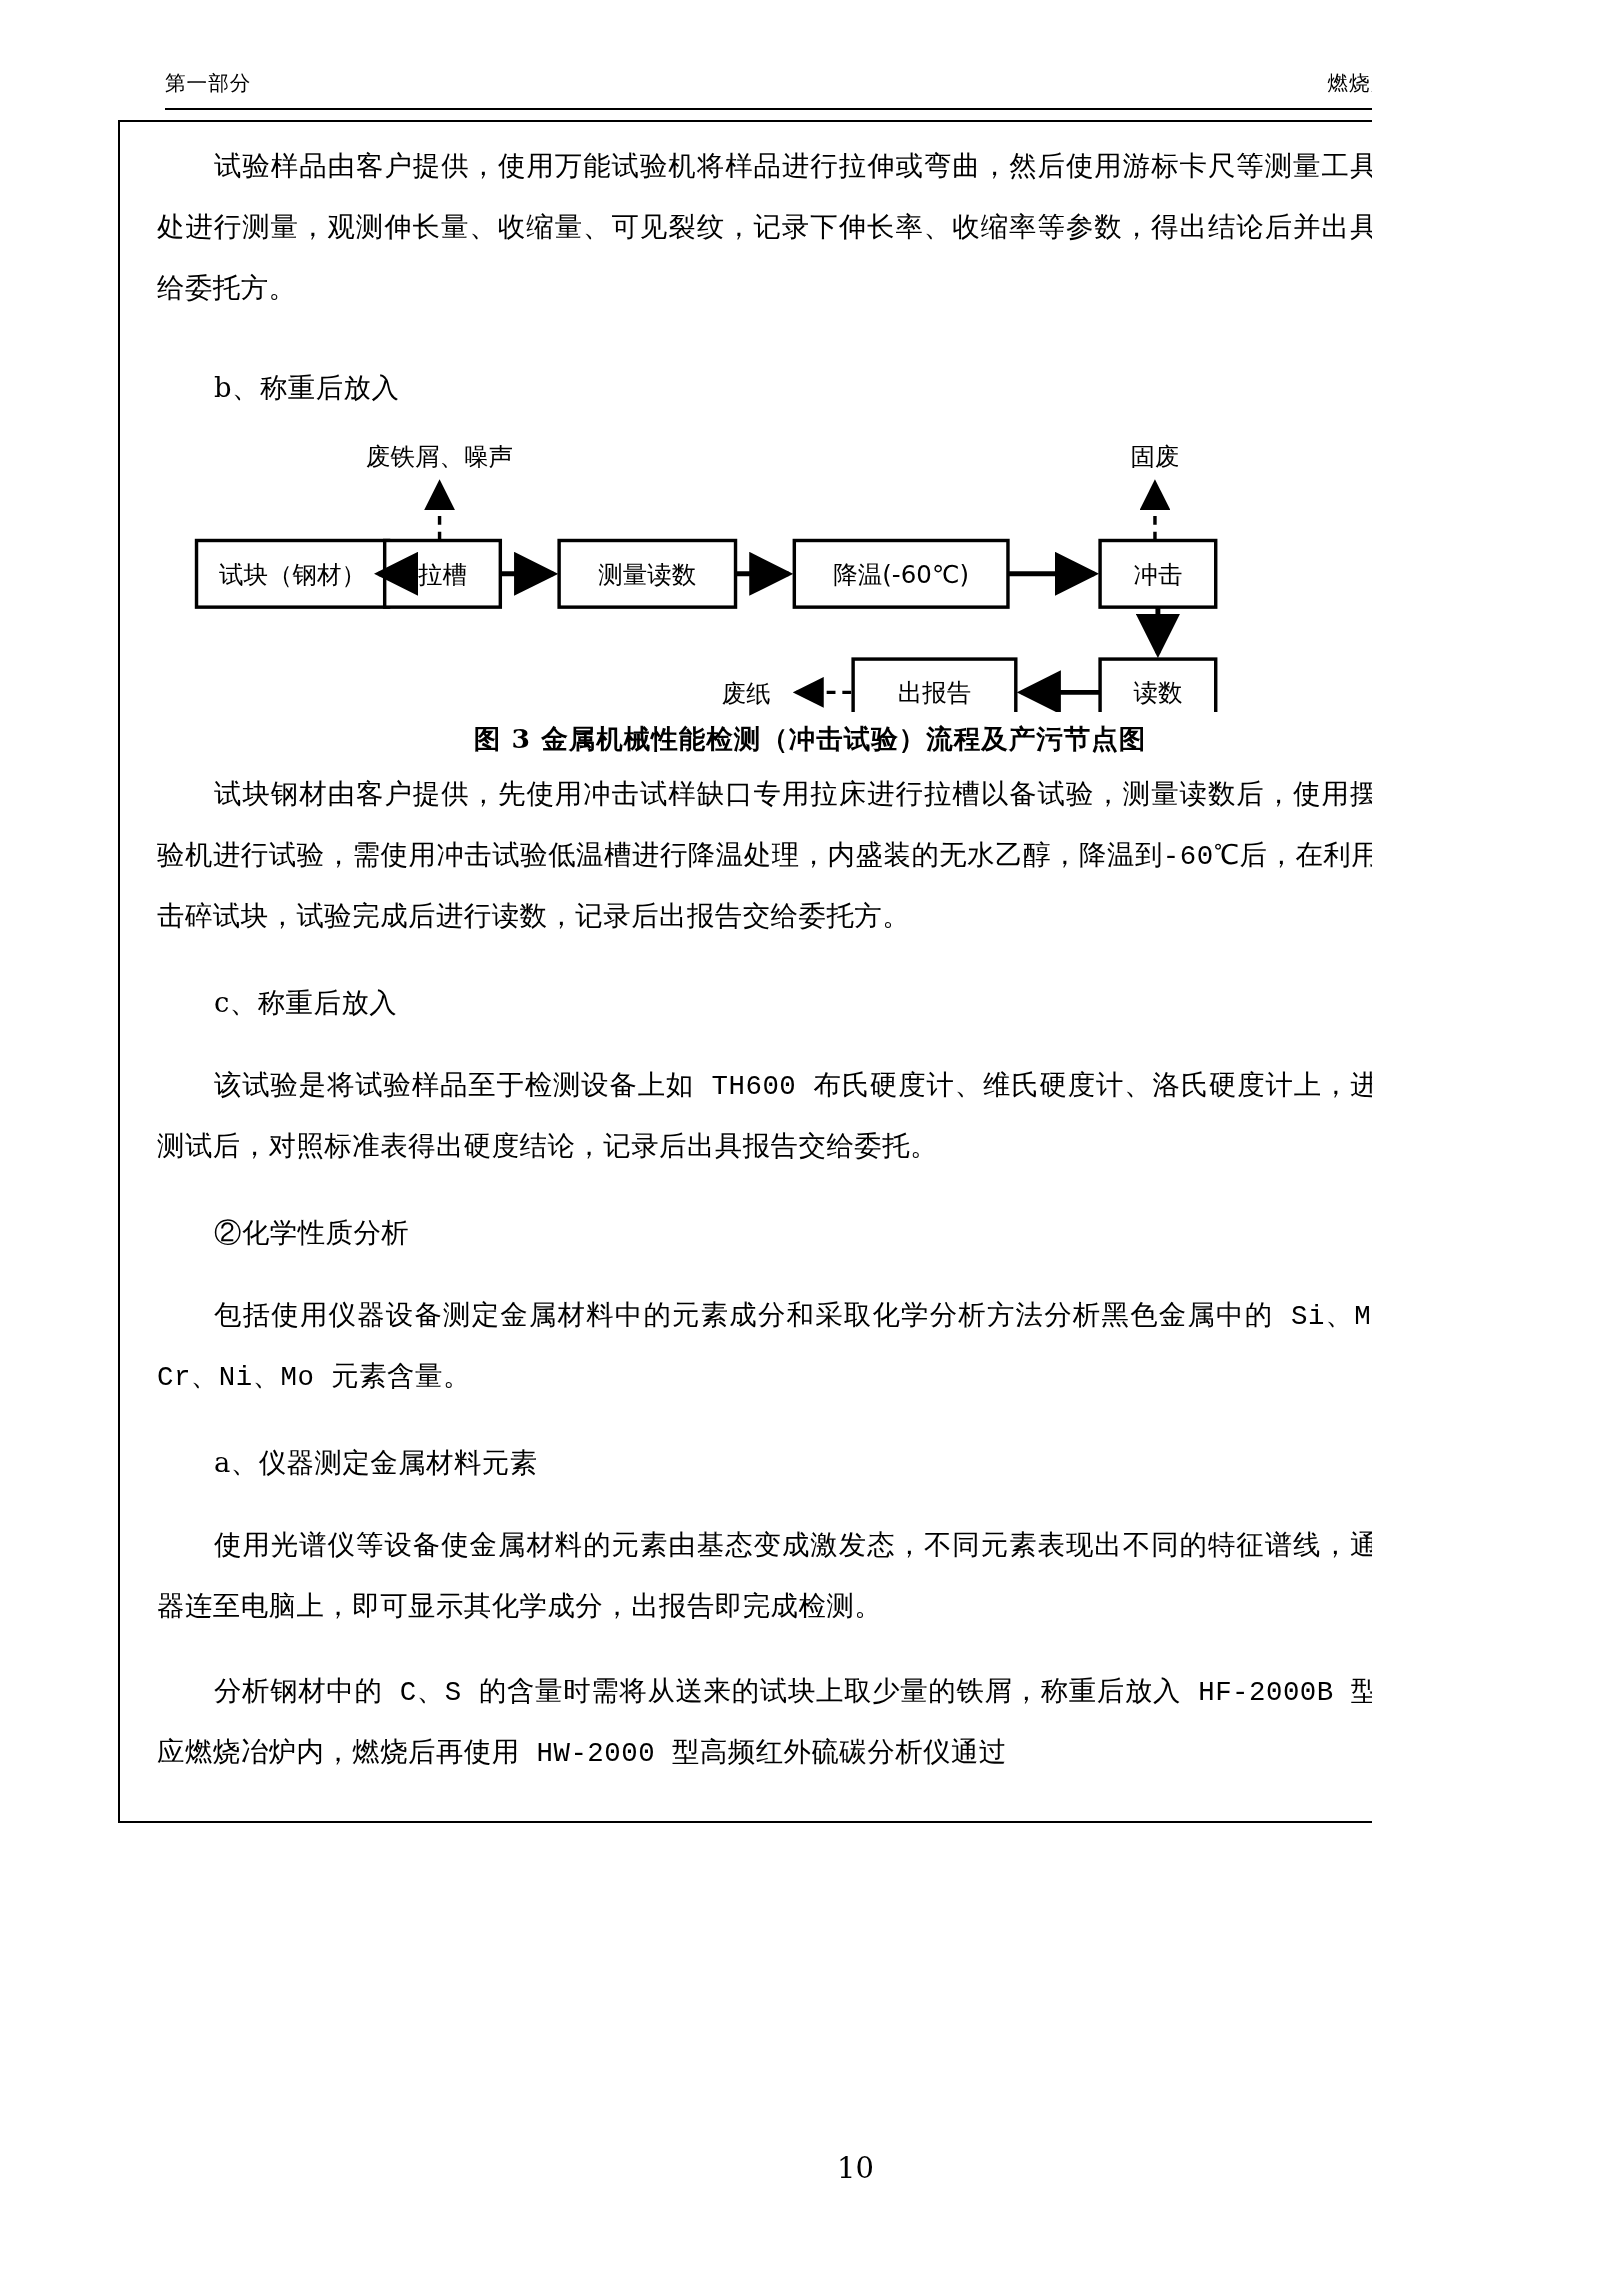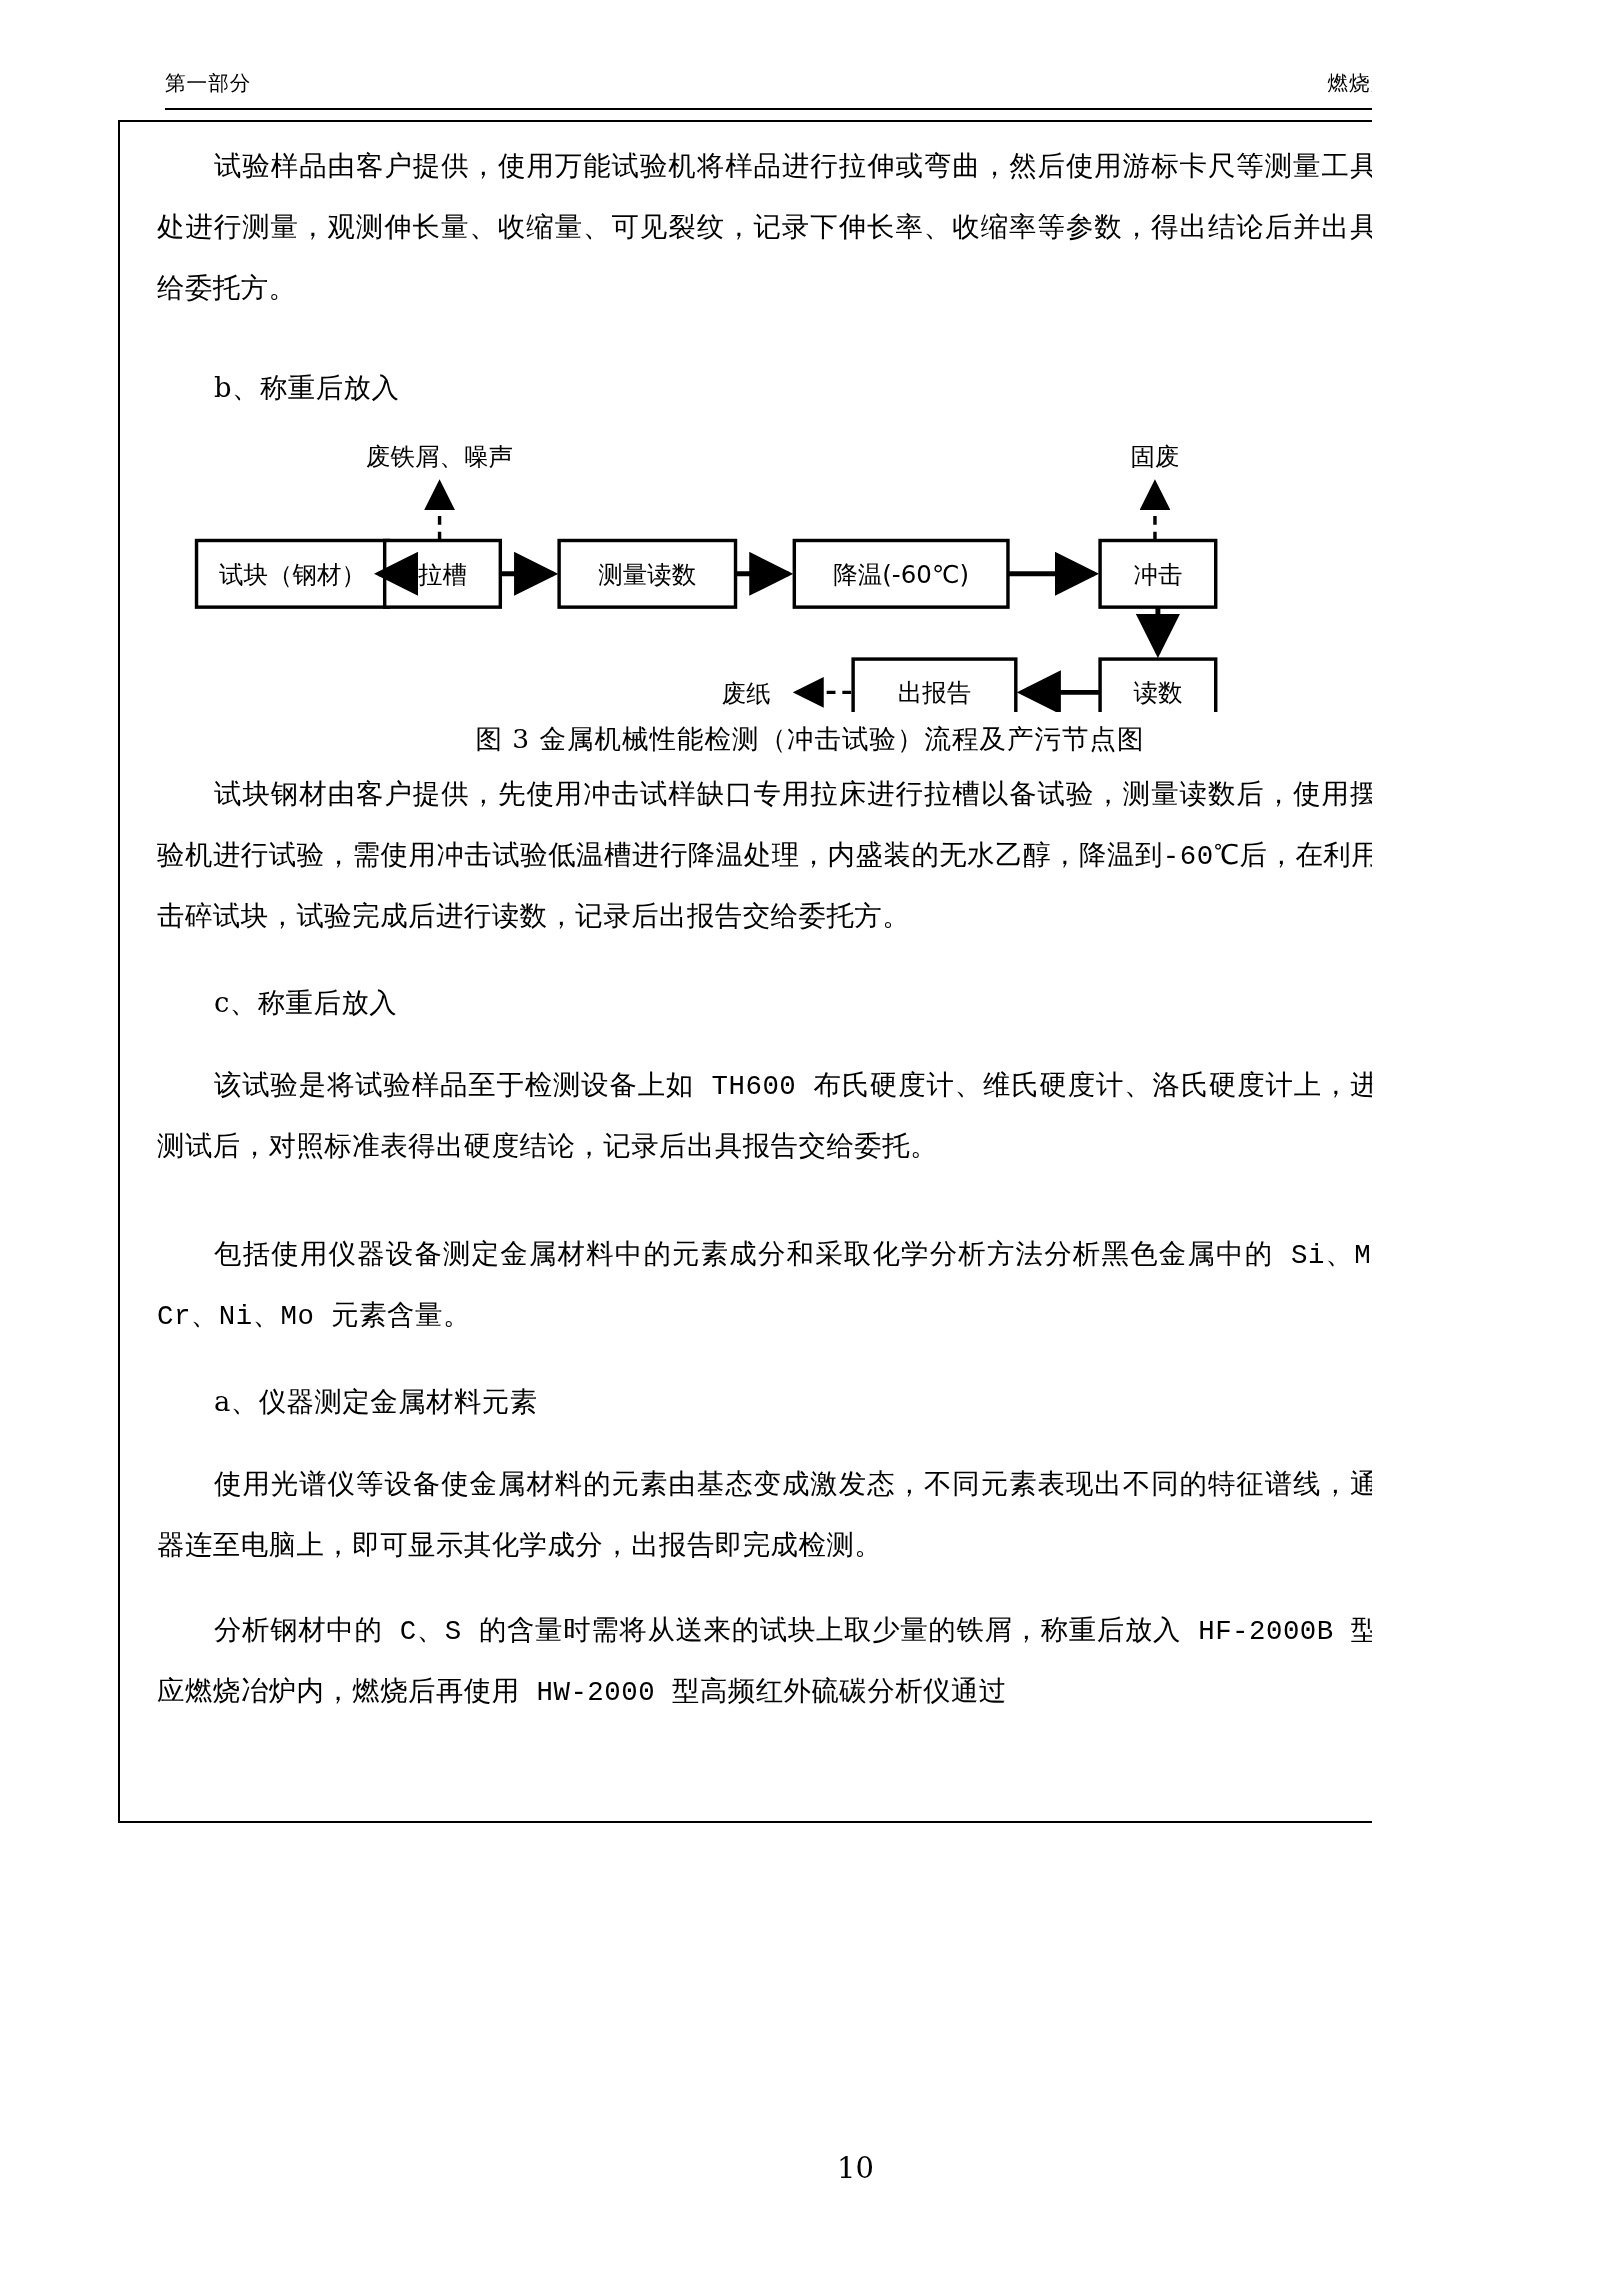--- a/index.html
+++ b/index.html
@@ -86,21 +86,21 @@
     width: 1306px;
     height: 294px;
     margin: 0;
   }
   .figure svg { display: block; }
 
   .caption {
     margin: 0;
     text-align: center;
     font-size: 26.5px;
-    font-weight: normal;
+    font-weight: bold;
     line-height: 53px;
     letter-spacing: 1px;
   }
 
   
   .page-number {
     position: absolute;
     left: 0;
     top: 2151px;
     width: 1621px;
@@ -199,20 +199,21 @@
     <div class="spacer-sm"></div>
 
     <p class="sub">c、称重后放入</p>
 
     <div class="spacer-sm"></div>
 
     <p class="para">该试验是将试验样品至于检测设备上如 TH600 布氏硬度计、维氏硬度计、洛氏硬度计上，进行打点测试后，对照标准表得出硬度结论，记录后出具报告交给委托。</p>
 
     <div class="spacer-sm"></div>
 
+    <p class="sub">②化学性质分析</p>
 
     <div class="spacer-sm"></div>
 
     <p class="para">包括使用仪器设备测定金属材料中的元素成分和采取化学分析方法分析黑色金属中的 Si、Mn、P、Cr、Ni、Mo 元素含量。</p>
 
     <div class="spacer-sm"></div>
 
     <p class="sub">a、仪器测定金属材料元素</p>
 
     <div class="spacer-sm"></div>

